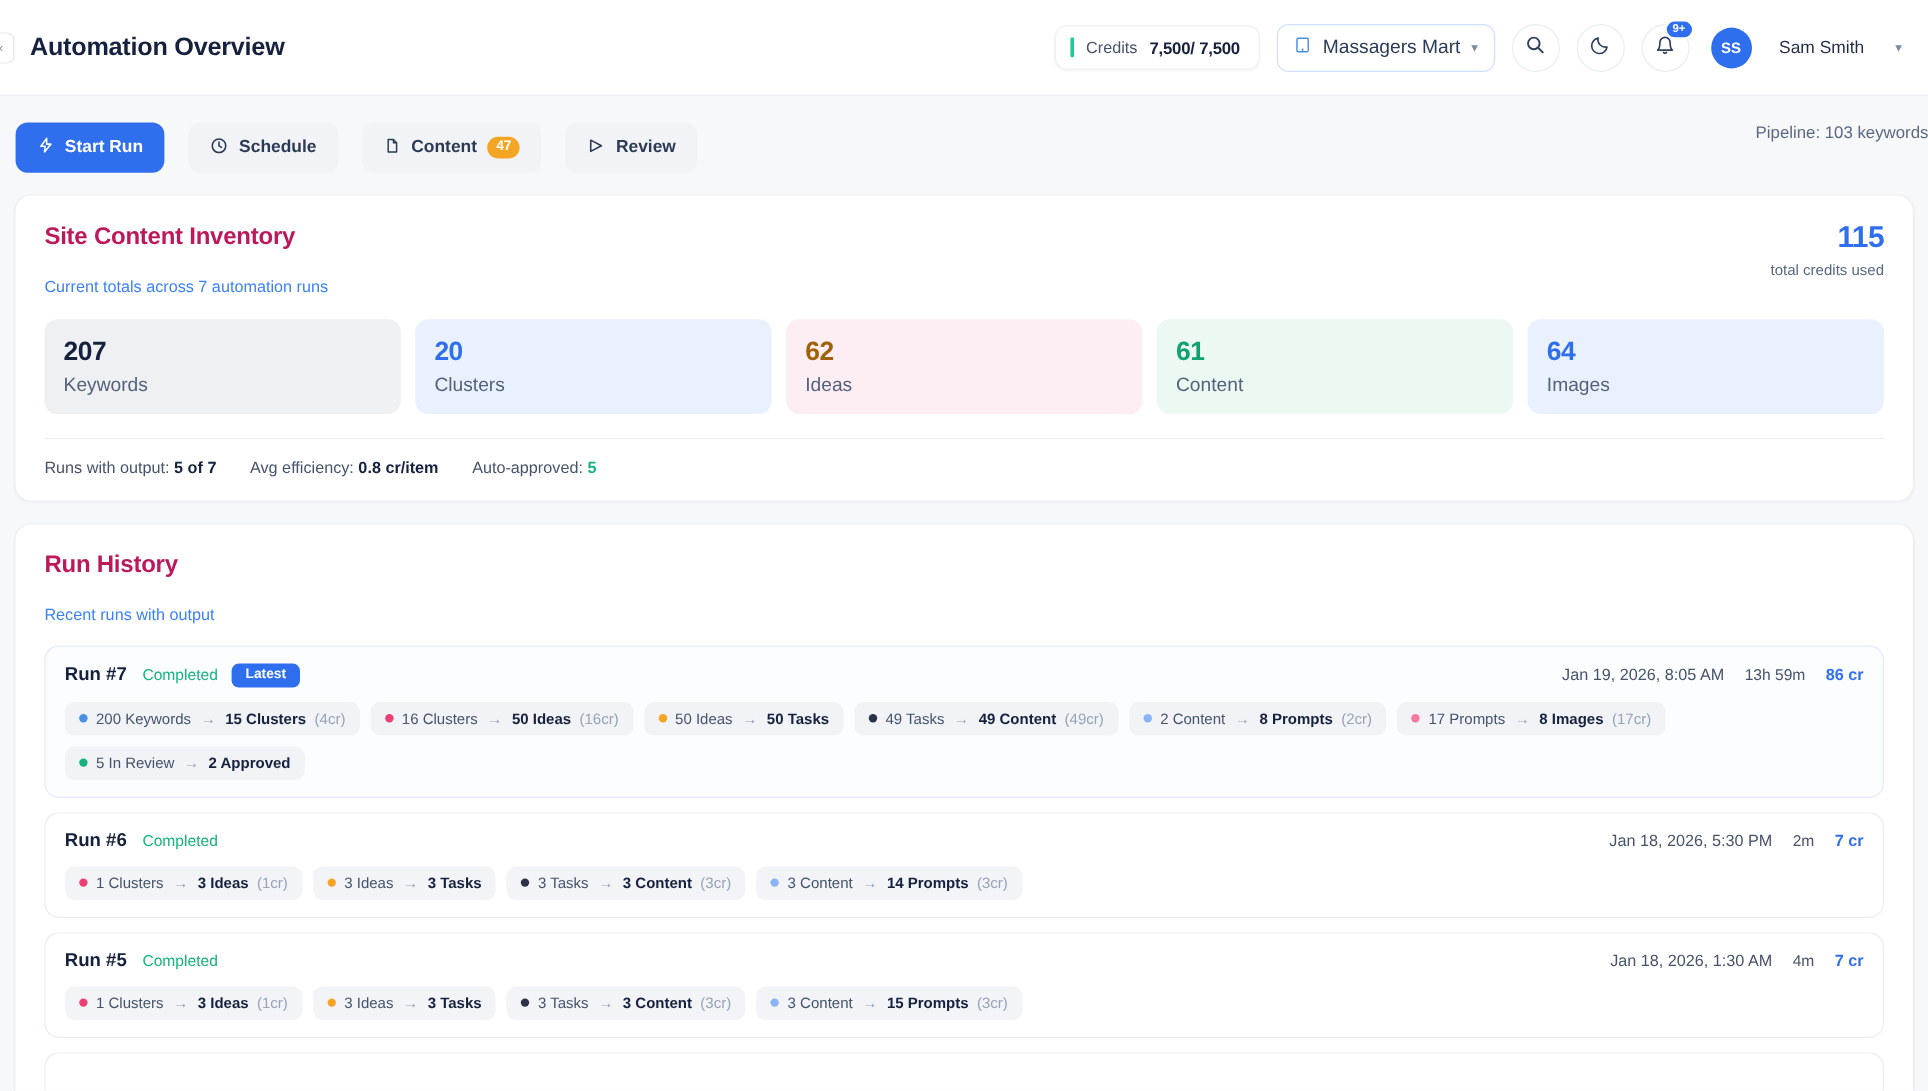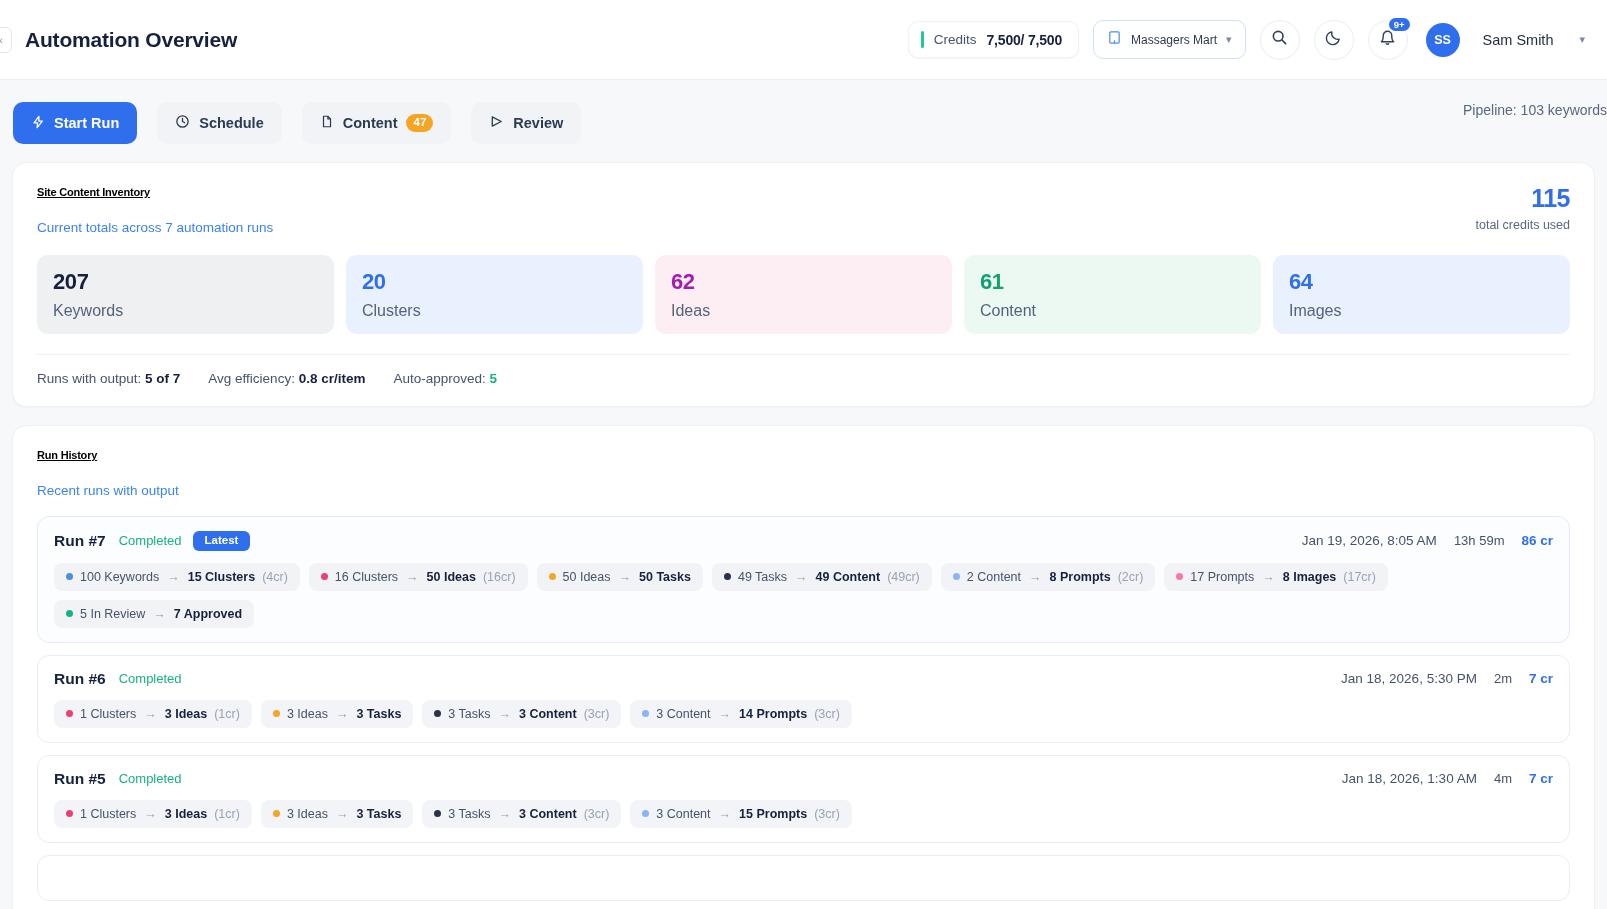--- a/index.html
+++ b/index.html
@@ -60,21 +60,21 @@
   .credits-value { font-size: 14px; font-weight: 700; color: #16213e; letter-spacing: -.2px; }
 
   .org-select {
     display: flex; align-items: center; gap: 9px;
     border: 1px solid #cfe0fb;
     background: #fff;
     border-radius: 10px;
     padding: 9px 13px;
     cursor: pointer;
   }
-  .org-name { font-size: 12px; color: #2c3a55; font-weight: 500; }
+  .org-name { font-size: 16px; color: #2c3a55; font-weight: 500; }
   .chev { color: #7d8aa3; font-size: 11px; }
 
   .icon-btn {
     width: 40px; height: 40px;
     border-radius: 50%;
     border: 1px solid #e9edf3;
     background: #fff;
     display: flex; align-items: center; justify-content: center;
     cursor: pointer;
     position: relative;
@@ -135,21 +135,21 @@
   
   .card {
     background: #fff;
     border: 1px solid #edf0f4;
     border-radius: 14px;
     margin: 0 12px 18px 12px;
     box-shadow: 0 1px 2px rgba(20,30,60,.03);
   }
   .card-inner { padding: 23px 24px 20px 24px; }
   .card-head { display: flex; align-items: flex-start; }
-  .card-title { font-size: 11px; font-weight: 700; color: #000000; letter-spacing: -.2px; text-decoration: underline; }
+  .card-title { font-size: 20px; font-weight: 700; color: #be185d; letter-spacing: -.2px; }
   .card-sub { font-size: 13.5px; color: #3b82f6; margin-top: 22px; }
   .credits-used { margin-left: auto; text-align: right; }
   .credits-used .num { font-size: 25px; font-weight: 700; color: #2f6fed; line-height: 1; letter-spacing: -.5px; }
   .credits-used .lbl { font-size: 12.5px; color: #5a6782; margin-top: 7px; }
 
   .stat-row { display: flex; gap: 12px; margin-top: 20px; }
   .stat {
     flex: 1;
     border-radius: 11px;
     padding: 16px 16px 14px 16px;
@@ -328,21 +328,21 @@
       <div class="stat-row" id="stat-row">
           <div class="stat" style="background: rgb(238, 240, 242);">
             <div class="v" style="color:#16213e">207</div>
             <div class="l">Keywords</div>
           </div>
           <div class="stat" style="background: rgb(233, 241, 254);">
             <div class="v" style="color:#2f6fed">20</div>
             <div class="l">Clusters</div>
           </div>
           <div class="stat" style="background: rgb(253, 238, 243);">
-            <div class="v" style="color:#a21caf">62</div>
+            <div class="v" style="color:#a16207">62</div>
             <div class="l">Ideas</div>
           </div>
           <div class="stat" style="background: rgb(236, 249, 242);">
             <div class="v" style="color:#11a071">61</div>
             <div class="l">Content</div>
           </div>
           <div class="stat" style="background: rgb(234, 241, 254);">
             <div class="v" style="color:#2f6fed">64</div>
             <div class="l">Images</div>
           </div>
@@ -369,21 +369,21 @@
               <span class="pill-latest">Latest</span>
               <div class="run-right">
                 <span class="run-date">Jan 19, 2026, 8:05 AM</span>
                 <span class="run-dur">13h 59m</span>
                 <span class="run-cr">86 cr</span>
               </div>
             </div>
             <div class="chips">
               <div class="chip">
                 <span class="dot" style="background:#4a90e2"></span>
-                <span>100 Keywords</span>
+                <span>200 Keywords</span>
                 <span class="to">→</span>
                 <span class="strong">15 Clusters</span>
                 <span class="cr">(4cr)</span>
               </div>
               <div class="chip">
                 <span class="dot" style="background:#ee3f72"></span>
                 <span>16 Clusters</span>
                 <span class="to">→</span>
                 <span class="strong">50 Ideas</span>
                 <span class="cr">(16cr)</span>
@@ -412,21 +412,21 @@
                 <span class="dot" style="background:#f878a0"></span>
                 <span>17 Prompts</span>
                 <span class="to">→</span>
                 <span class="strong">8 Images</span>
                 <span class="cr">(17cr)</span>
               </div>
               <div class="chip">
                 <span class="dot" style="background:#16b37f"></span>
                 <span>5 In Review</span>
                 <span class="to">→</span>
-                <span class="strong">7 Approved</span>
+                <span class="strong">2 Approved</span>
               </div>
             </div>
           </div>
           <div class="run-card">
             <div class="run-top">
               <span class="run-id">Run #6</span>
               <span class="run-status">Completed</span>
               <div class="run-right">
                 <span class="run-date">Jan 18, 2026, 5:30 PM</span>
                 <span class="run-dur">2m</span>

